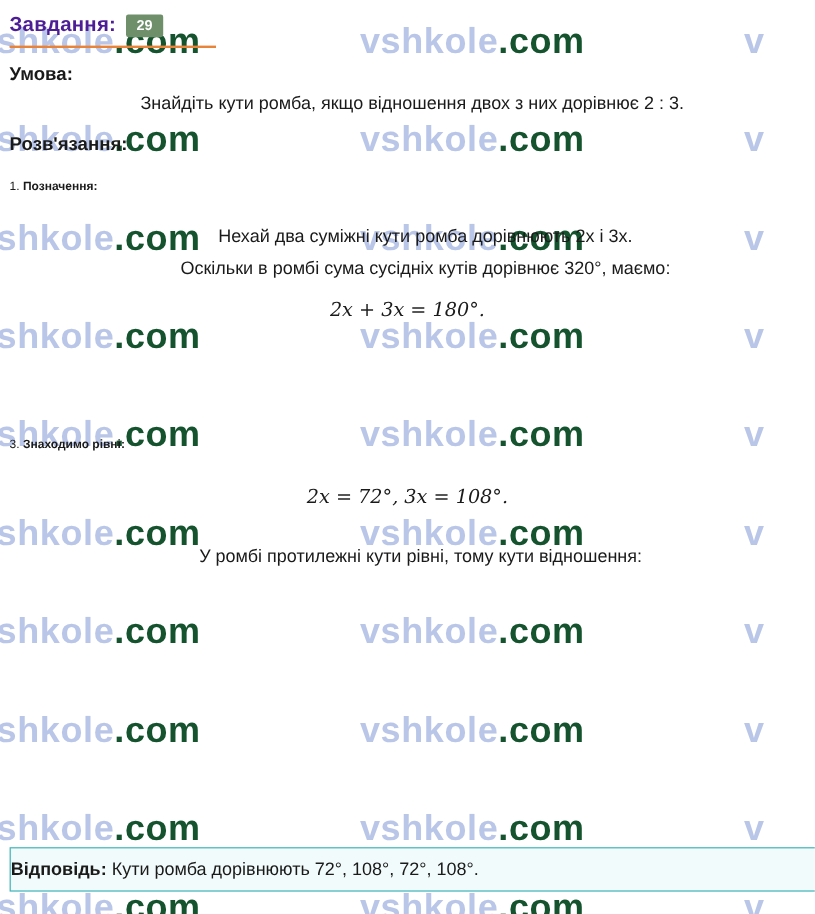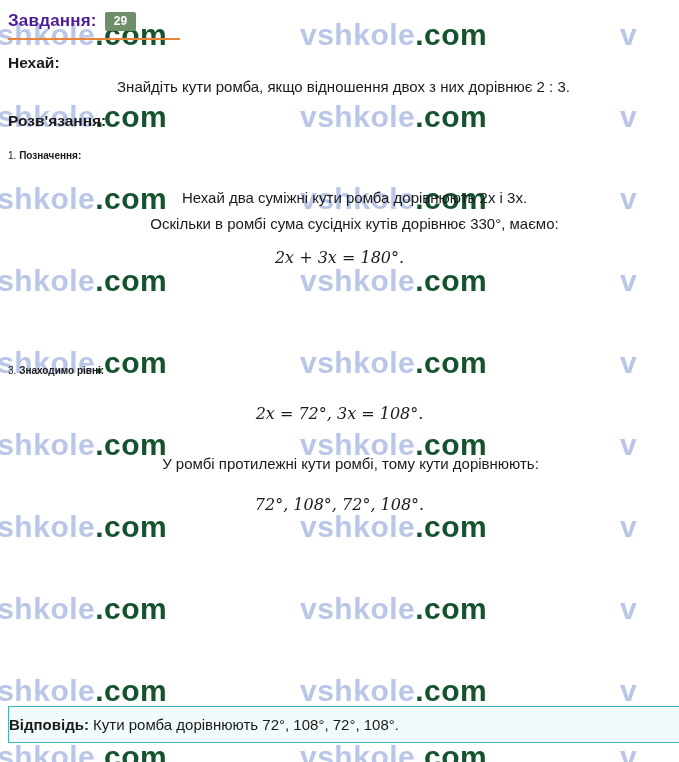--- a/index.html
+++ b/index.html
@@ -156,45 +156,44 @@
   </div>
 
 <div id="content">
 
   <div class="task-header">
     <span class="task-word">Завдання:</span>
     <span class="task-num">29</span>
   </div>
   <div class="header-rule"></div>
 
-  <div class="section-label">Нехай:</div>
+  <div class="section-label">Умова:</div>
   <div class="para">Знайдіть кути ромба, якщо відношення двох з них дорівнює 2 : 3.</div>
 
   <div class="section-label">Розв'язання:</div>
 
   <div class="step">
     <span class="num">1.</span>
     <span class="title">Позначення:</span>
   </div>
   <div class="para indent" style="margin-top:26px;">Нехай два суміжні кути ромба дорівнюють 2x і 3x.</div>
-  <div class="para indent">Оскільки в ромбі сума сусідніх кутів дорівнює 330°, маємо:</div>
+  <div class="para indent">Оскільки в ромбі сума сусідніх кутів дорівнює 320°, маємо:</div>
   <div class="math-center">2x + 3x = 180°.</div>
 
   <div class="gap-lg"></div>
 
 
   <div class="gap-lg"></div>
 
   <div class="step" style="margin-top:30px;">
     <span class="num">3.</span>
     <span class="title">Знаходимо рівні:</span>
   </div>
   <div class="math-center" style="margin-top:28px;">2x = 72°,    3x = 108°.</div>
 
-  <div class="para" style="margin-top:30px; margin-left:22px;">У ромбі протилежні кути ромбі, тому кути дорівнюють:</div>
-  <div class="math-center" style="margin-top:20px;">72°, 108°, 72°, 108°.</div>
+  <div class="para" style="margin-top:30px; margin-left:22px;">У ромбі протилежні кути рівні, тому кути відношення:</div>
 
 </div>
 
 <div class="answer-box">
   <span class="lbl">Відповідь:</span>
   <span>Кути ромба дорівнюють 72°, 108°, 72°, 108°.</span>
 </div>
 
 </body></html>

